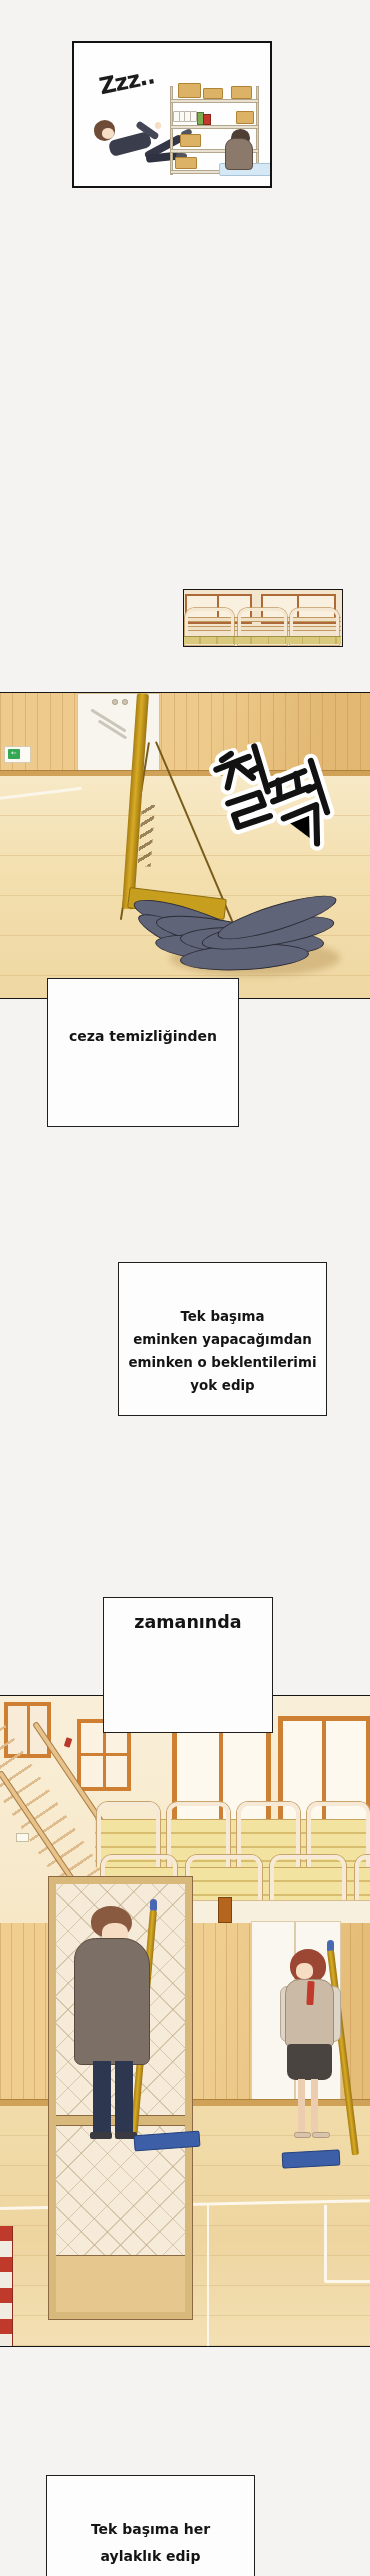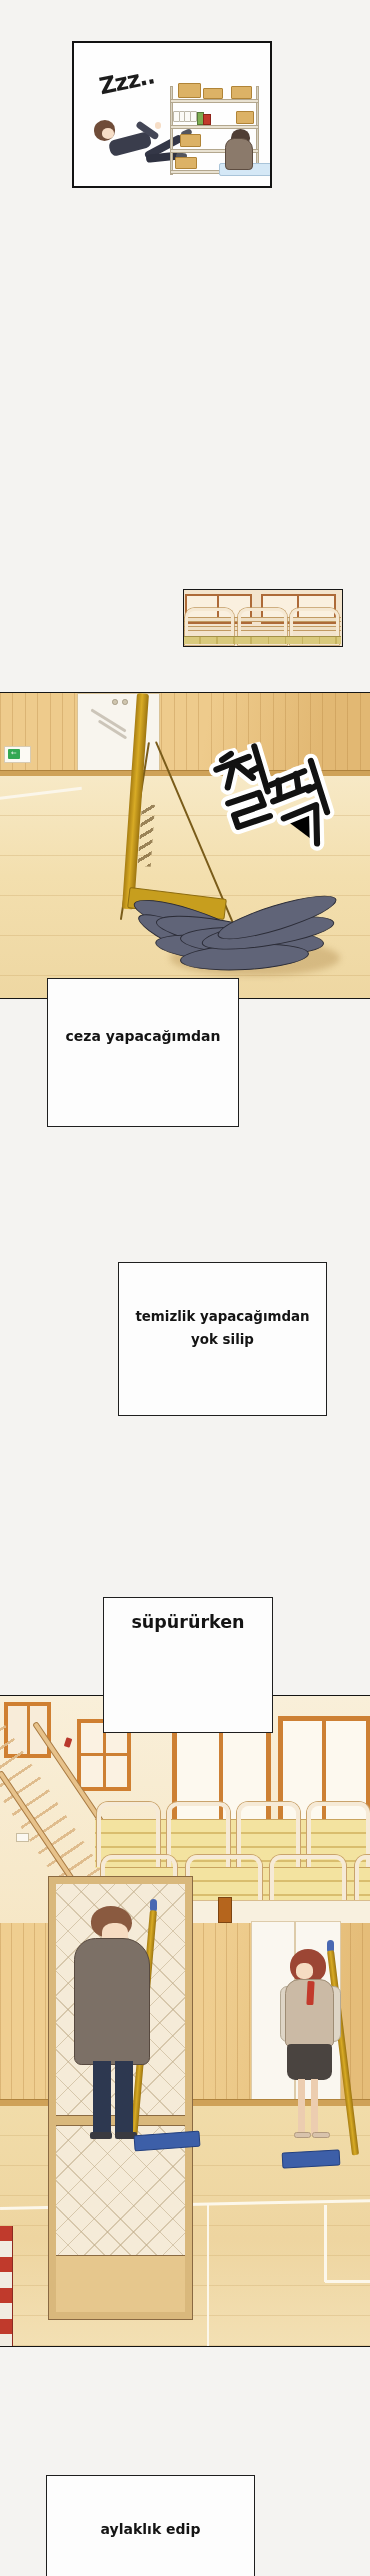--- a/index.html
+++ b/index.html
@@ -232,30 +232,32 @@
           <path d="M167 106 L184 101"></path>
           <path d="M112 144 L174 135 L159 202"></path>
         </g>
         <use href="#sp" class="casing"></use>
         <use href="#sp" class="ink"></use>
       </svg>
     </div>
   </div>
 
   <div class="caption c1">
-    <span class="cap-line">ceza yapacağımdan</span>
+    <span class="cap-line">ceza temizliğinden</span>
   </div>
 
   <div class="caption c2">
-    <span class="cap-line">temizlik yapacağımdan</span>
-    <span class="cap-line">yok silip</span>
+    <span class="cap-line">Tek başıma</span>
+    <span class="cap-line">eminken yapacağımdan</span>
+    <span class="cap-line">eminken o beklentilerimi</span>
+    <span class="cap-line">yok edip</span>
   </div>
 
   <div class="caption c3">
-    <span class="cap-line">süpürürken</span>
+    <span class="cap-line">zamanında</span>
   </div>
 
   <div class="panel p-gym">
     <div class="abs gwin" style="left:4.1px;top:6.2px;width:47px;height:56px;">
       <div class="abs gmul-v" style="left:18.5px;width:3.1px;"></div>
     </div>
     <div class="abs gwin" style="left:77px;top:23px;width:54px;height:72px;background:#fbf2e2;">
       <div class="abs gmul-v" style="left:21.6px;width:3.1px;"></div>
       <div class="abs gmul-h" style="top:30px;height:3.1px;"></div>
     </div>
@@ -339,17 +341,18 @@
       <div class="abs g-leg" style="left:19.6px;"></div>
       <div class="abs g-leg" style="left:33px;"></div>
       <div class="abs g-slipper" style="left:15.5px;"></div>
       <div class="abs g-slipper" style="left:34px;"></div>
       <div class="abs mophead" style="left:4.1px;top:202px;width:58px;transform:rotate(-3deg);"></div>
     </div>
     <div class="abs pole"></div>
   </div>
 
   <div class="caption c4">
+    <span class="cap-line">Tek başıma her</span>
     <span class="cap-line">aylaklık edip</span>
   </div>
 
 </div>
 
 
 </body></html>

